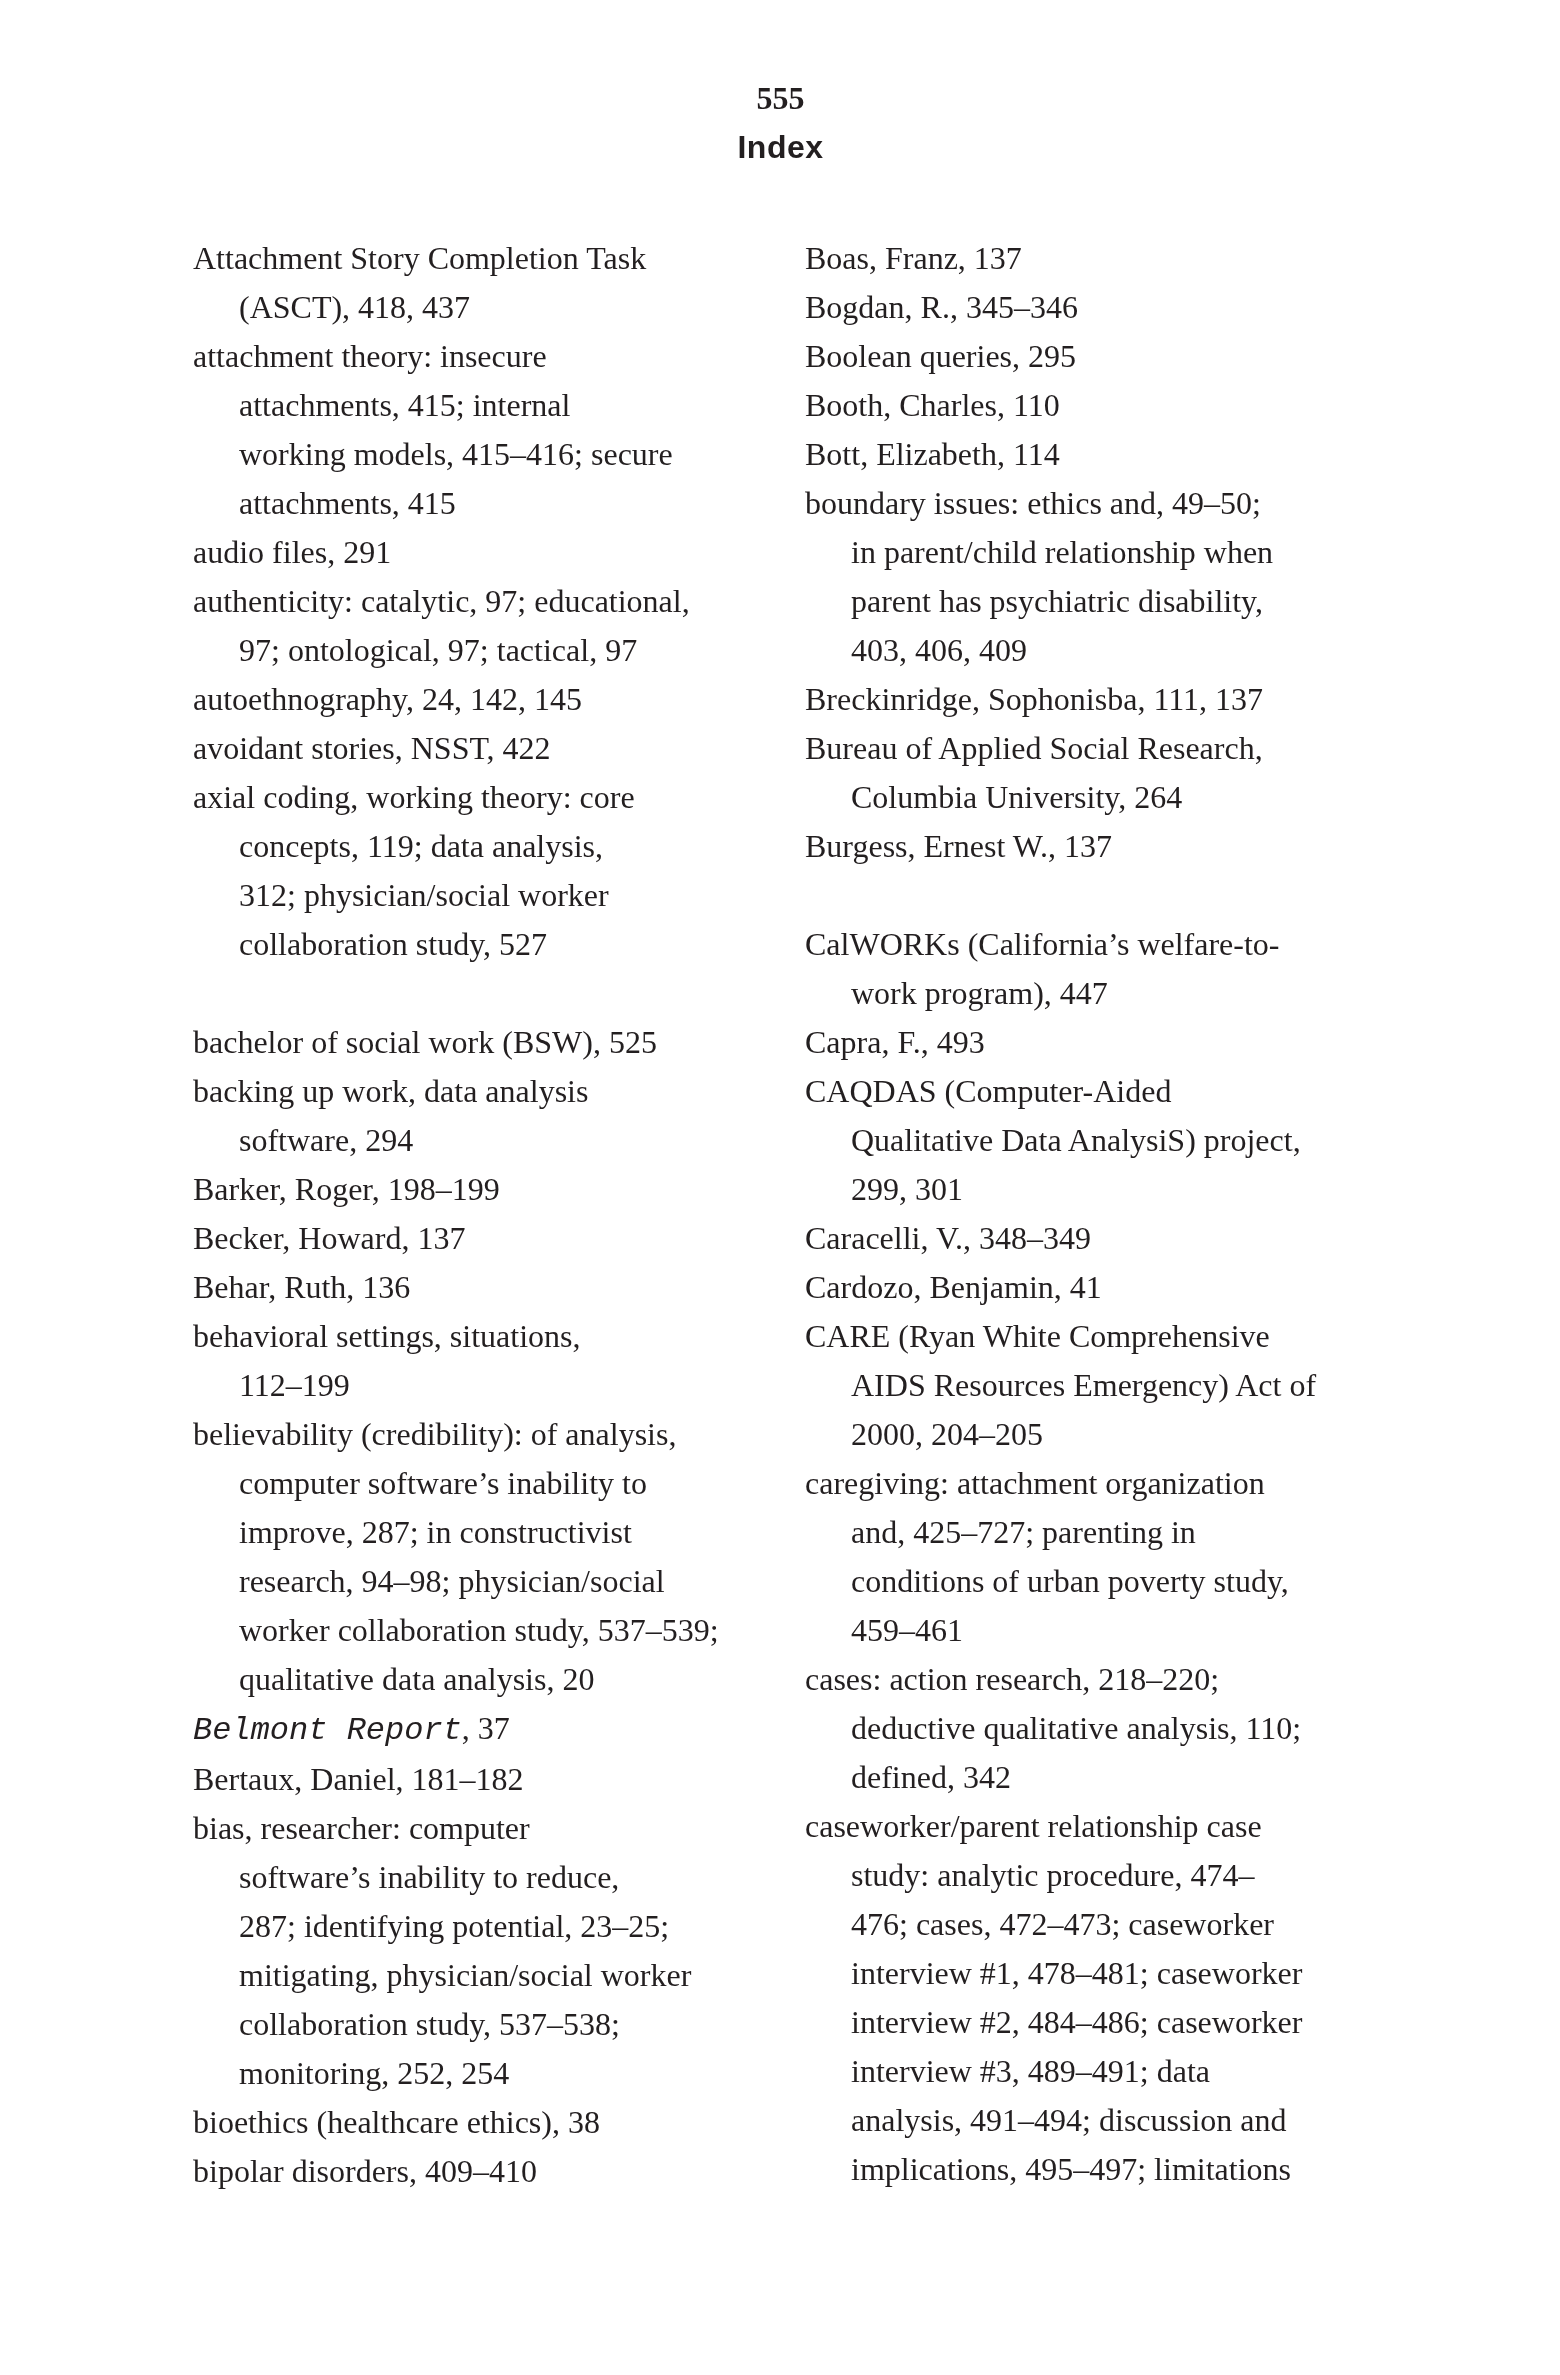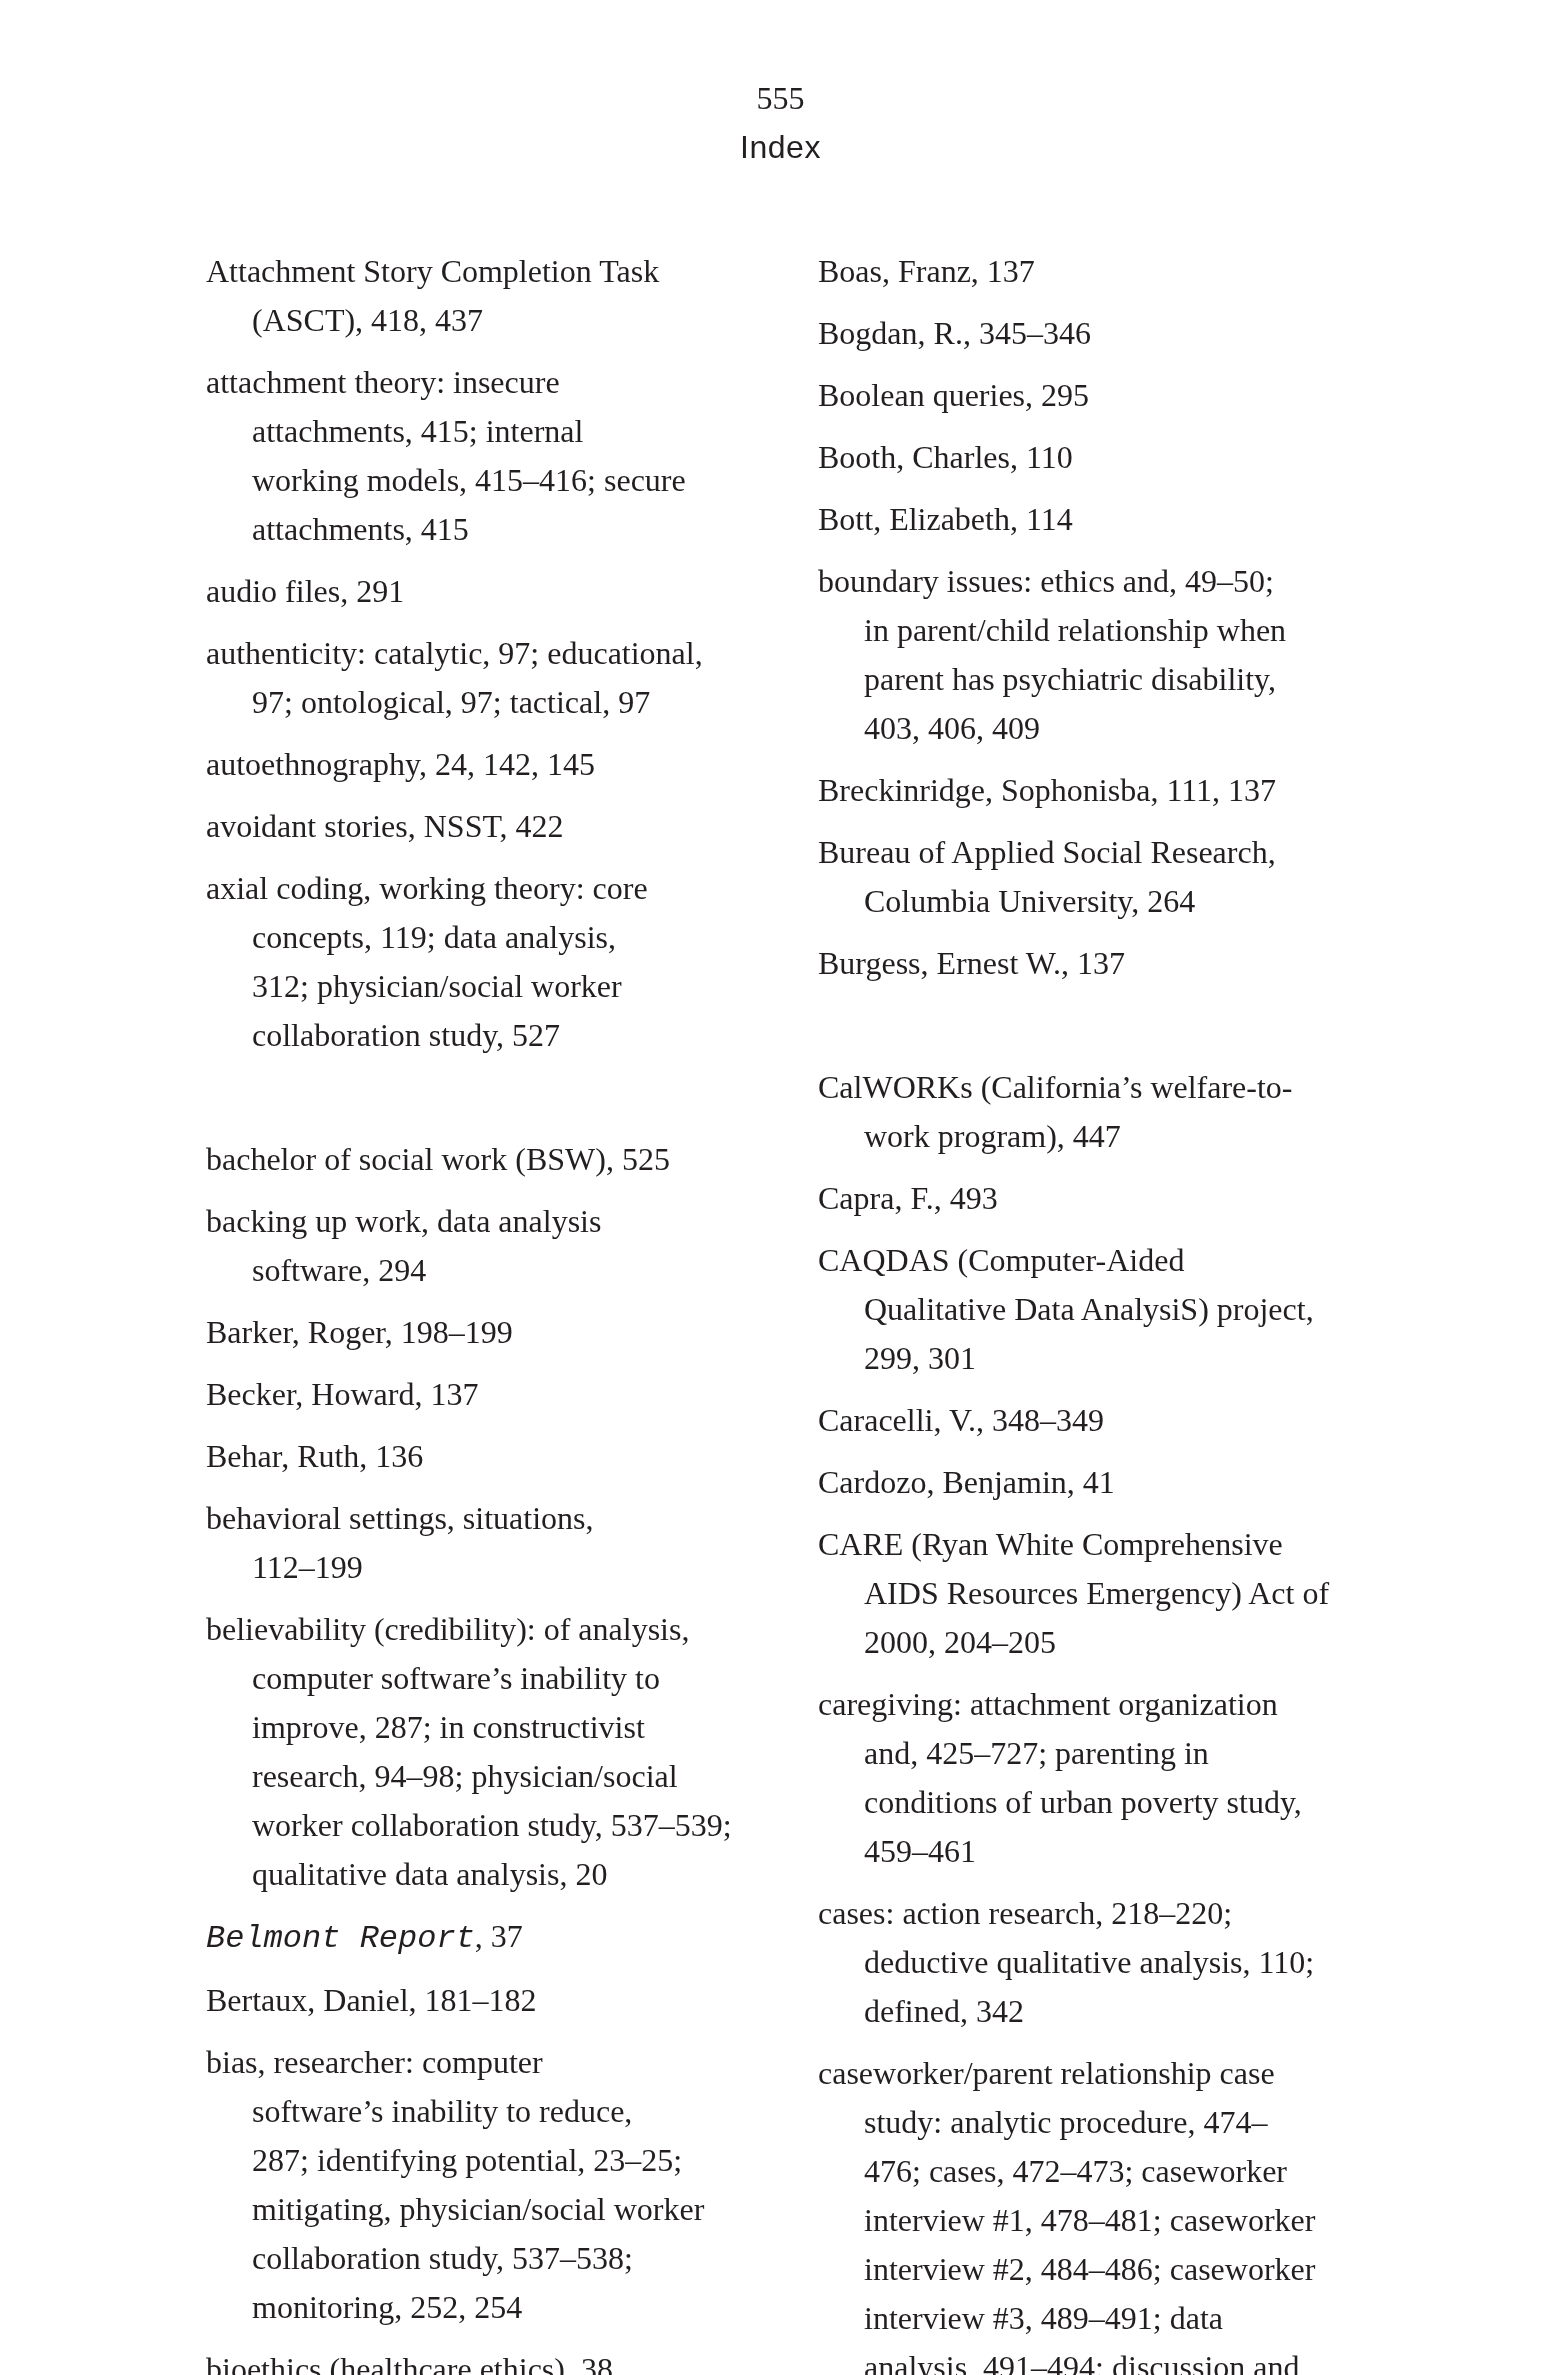--- a/index.html
+++ b/index.html
@@ -14,20 +14,21 @@
       overflow: hidden;
       color: #231f20;
       font-family: "Liberation Serif", "DejaVu Serif", serif;
     }
     .header {
       position: absolute;
       left: 0;
       width: 1561px;
       top: 74px;
       text-align: center;
+      font-weight: bold;
     }
     .page-number {
       display: block;
       font-size: 32px;
       line-height: 49px;
       font-family: "Liberation Serif", serif;
     }
     .page-title {
       display: block;
       font-size: 32px;
@@ -37,21 +38,21 @@
     }
     .column {
       position: absolute;
       top: 234px;
       width: 590px;
       font-size: 32px;
       line-height: 49px;
     }
     .col-left { left: 193px; }
     .col-right { left: 805px; }
-    .entry { margin: 13px; }
+    .entry { margin: 0; }
     .line {
       display: block;
       white-space: nowrap;
     }
     .line.indent { padding-left: 46px; }
     .gap { height: 49px; }
     .italic { font-style: italic; font-family: Liberation Mono, monospace; }
   </style>
 </head>
 <body>

